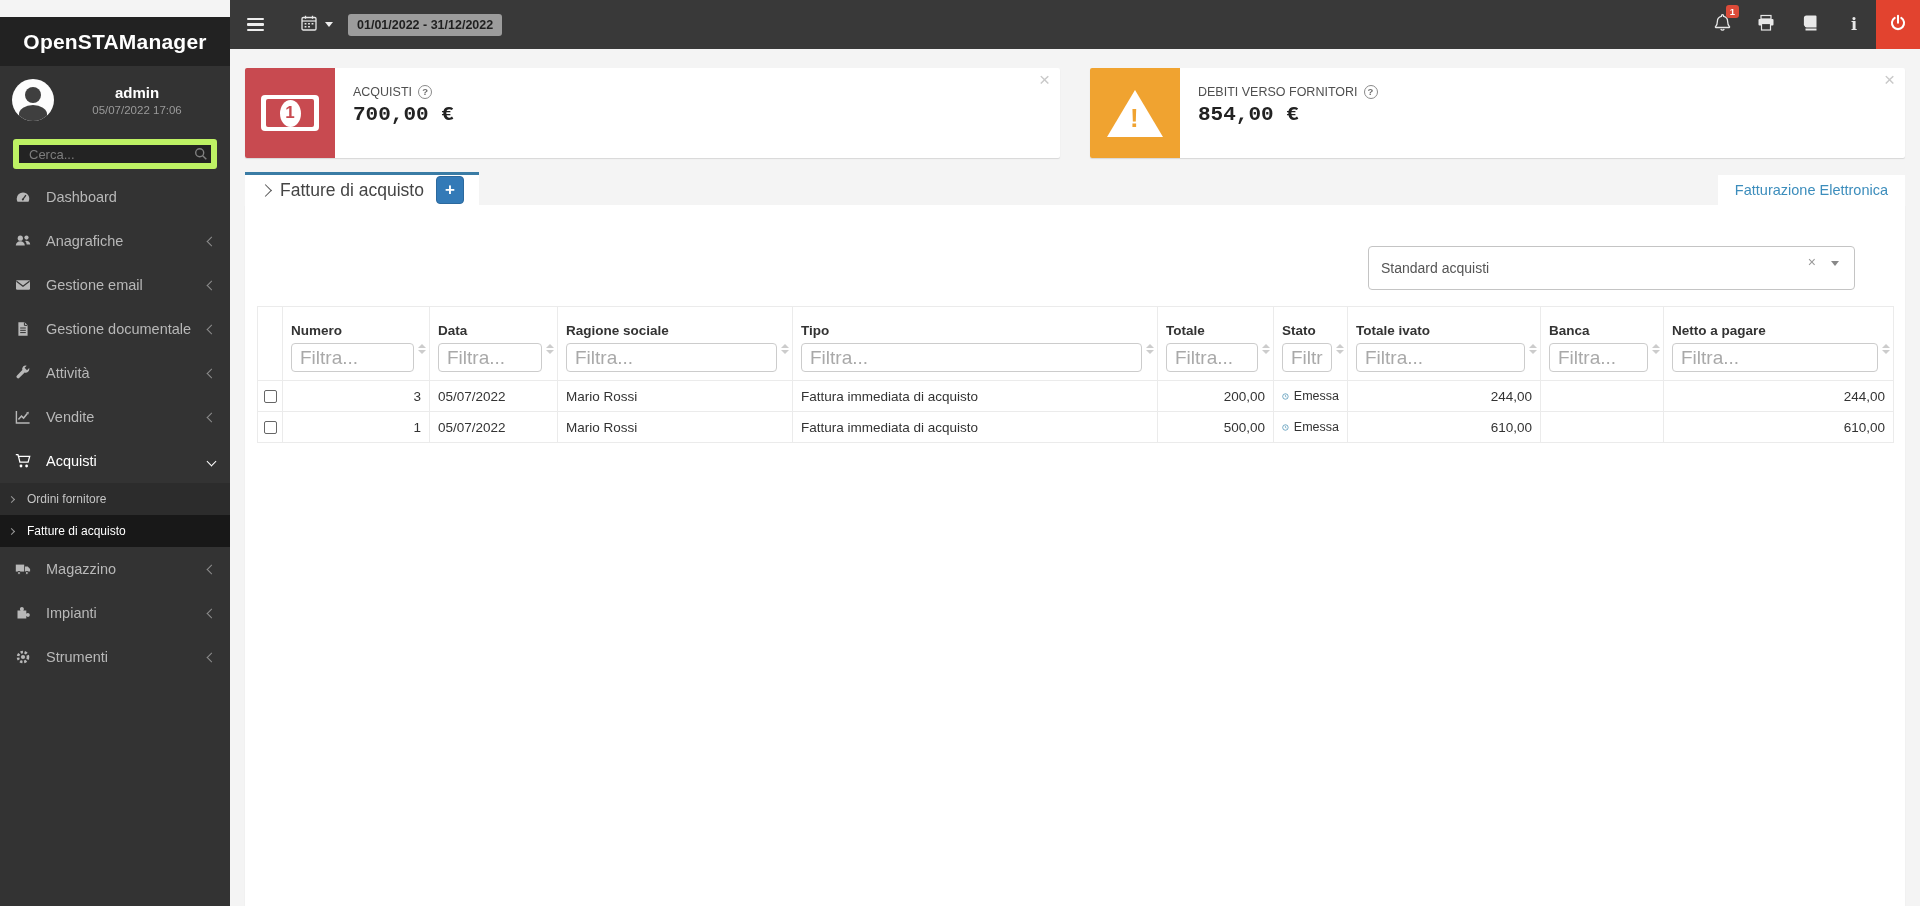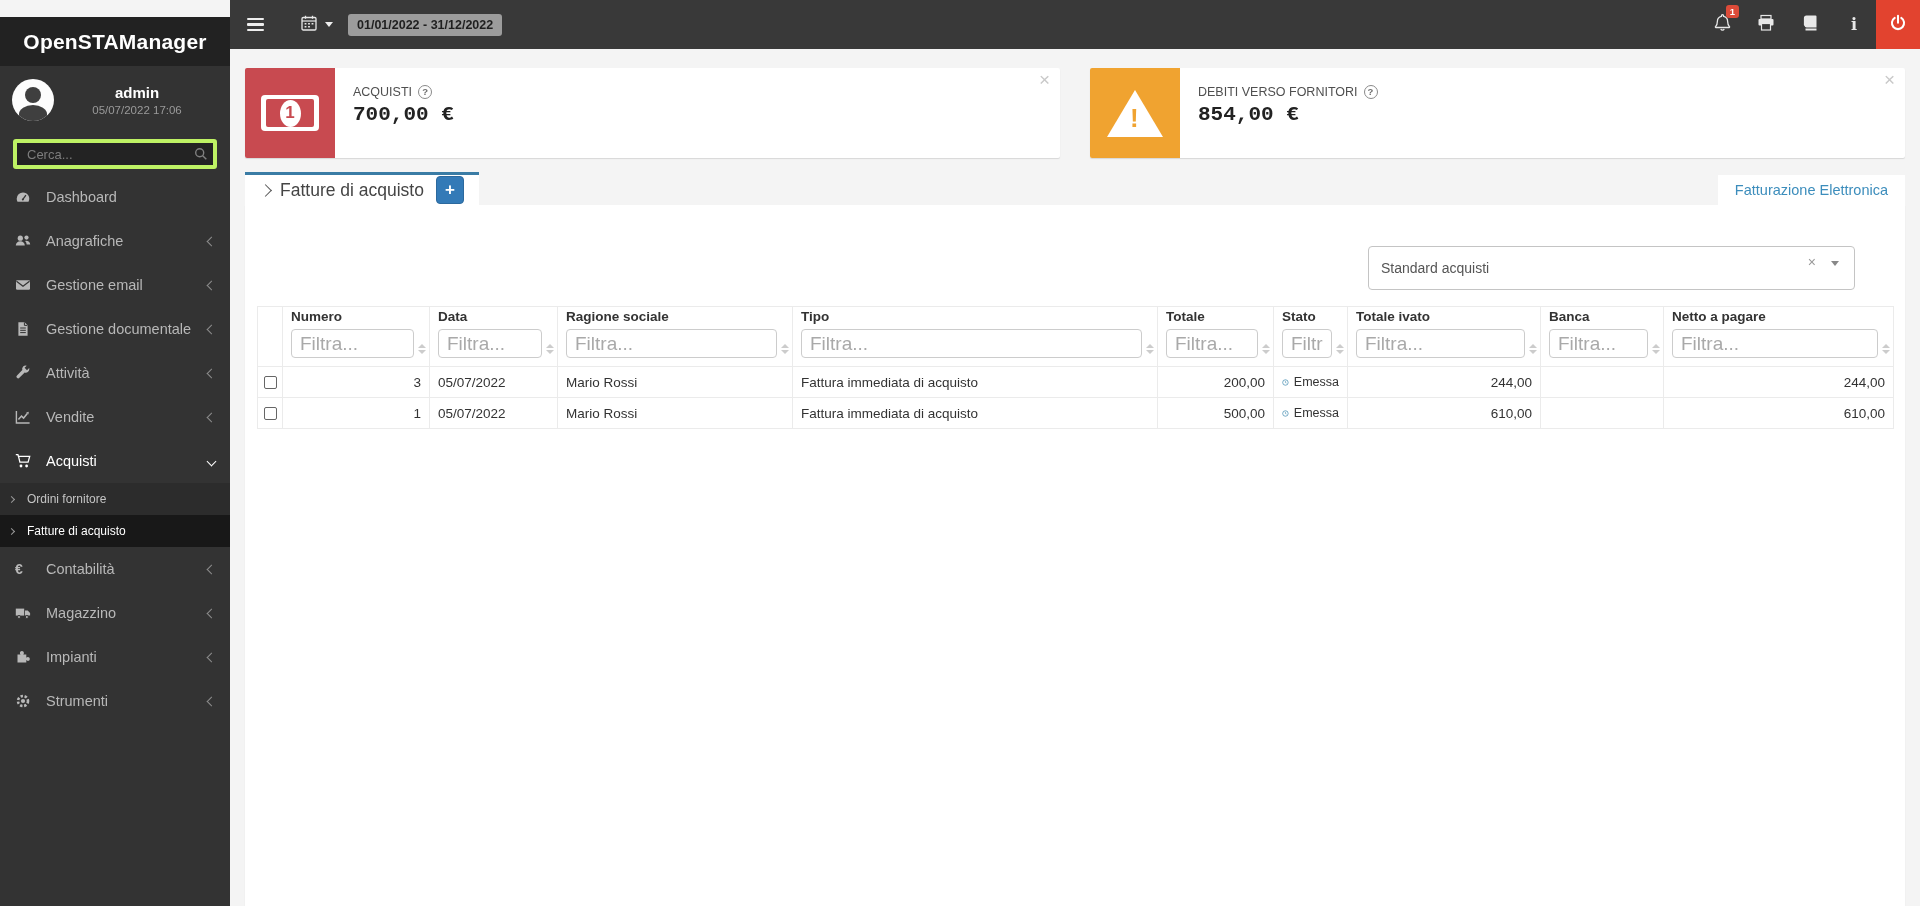--- a/index.html
+++ b/index.html
@@ -11,21 +11,21 @@
   .logo { height:49px; background:#222222; color:#fff; font-weight:bold; font-size:21px;
           line-height:49px; text-align:center; letter-spacing:.2px; cursor:pointer; }
   .user-panel { display:flex; align-items:center; padding:13px 10px 10px 12px; }
   .avatar { width:42px; height:42px; background:#fdfdfd; border-radius:50%; position:relative; flex:none; overflow:hidden; }
   .avatar::before { content:""; position:absolute; left:13px; top:8px; width:16px; height:16px; background:#3f3f3f; border-radius:50%; }
   .avatar::after  { content:""; position:absolute; left:7px; top:26px; width:28px; height:18px; background:#3f3f3f; border-radius:50% 50% 0 0; }
   .user-meta { flex:1; text-align:center; }
   .user-name { color:#fff; font-size:15px; font-weight:bold; margin-bottom:3px; }
   .user-date { color:#9a9a9a; font-size:11.5px; }
   .search-box { margin:8px 13px 6px; position:relative; }
-  .search-box input { width:100%; height:30px; background:#232323; border:4px solid #bef264; border-radius:3px;
+  .search-box input { width:100%; height:30px; background:#232323; border:6px solid #bef264; border-radius:3px;
                       color:#3b82f6; font-size:13px; padding:0 30px 0 10px; font-family:inherit; outline:none; }
   .search-box input::placeholder { color:#7d7d7d; }
   .search-glyph { position:absolute; right:9px; top:8px; }
 
   .menu { list-style:none; margin-top:6px; }
   .menu-item { height:44px; display:flex; align-items:center; padding:0 15px; color:#b8b8b8; font-size:14.5px; cursor:pointer; }
   .menu-item .mi-icon { width:22px; margin-right:9px; display:flex; align-items:center; }
   .menu-item.parent-active { color:#fff; }
   .chev { width:7px; height:7px; border-style:solid; border-color:#8d8d8d; border-width:1.5px 1.5px 0 0; margin-left:auto; }
   .chev-left  { transform:rotate(-135deg); }
@@ -91,21 +91,21 @@
   .select2 { position:absolute; top:41px; right:50px; width:487px; height:44px; border:1px solid #c4c4c4; border-radius:4px;
              display:flex; align-items:center; font-size:14px; color:#555; padding:0 60px 0 12px; cursor:pointer; background:#fff; }
   .s2-clear { position:absolute; right:38px; top:7px; color:#999; font-size:14px; cursor:pointer; }
   .s2-clear::before { content:"×"; }
   .s2-caret { position:absolute; right:15px; top:14px; width:0; height:0; border-left:4.5px solid transparent; border-right:4.5px solid transparent; border-top:5px solid #888; }
 
   
   .table-wrap { position:absolute; left:12px; top:101px; }
   table { border-collapse:collapse; table-layout:fixed; width:1636px; font-size:13.5px; color:#333; background:#fff; }
   th, td { border:1px solid #ebebeb; }
-  th { padding:2px 8px 8px; text-align:left; vertical-align:top; position:relative;margin-top:15px; }
+  th { padding:16px 8px 8px; text-align:left; vertical-align:top; position:relative;margin-top:15px; }
   .th-label { font-weight:bold; font-size:13.5px; color:#333; margin-bottom:5px; white-space:nowrap; overflow:hidden; }
   th.has-sort { padding-right:15px; }
   .filter-input { width:100%; height:29px; border:1px solid #ccc; border-radius:4px; padding:0 8px; font-size:19px;
                   color:#555; font-family:inherit; outline:none; }
   .filter-input::placeholder { color:#a9a9a9; }
   .sort { position:absolute; right:3px; top:37px; display:flex; flex-direction:column; gap:2px; }
   .sort i { display:block; width:0; height:0; border-left:4px solid transparent; border-right:4px solid transparent; }
   .sort .up { border-bottom:4.5px solid #ccc; }
   .sort .dn { border-top:4.5px solid #ccc; }
   td { padding:5px 8px; height:31px; line-height:19px; white-space:nowrap; overflow:hidden; }
@@ -219,25 +219,20 @@
       <li class="submenu-item">
         <span class="chev chev-right"></span>
         <span>Ordini fornitore</span>
       </li>
       <li class="submenu-item active">
         <span class="chev chev-right"></span>
         <span>Fatture di acquisto</span>
       </li>
     </ul>
 
-    <li class="menu-item">
-      <span class="mi-icon euro-glyph"></span>
-      <span>Contabilità</span>
-      <span class="chev chev-left"></span>
-    </li>
     <li class="menu-item">
       <span class="mi-icon">
         <svg width="16" height="16" viewBox="0 0 16 16" fill="#b8b8b8">
             <path d="M.8 3.6h8.4v7H.8z"></path>
             <path d="M10 5.6h2.7l2.4 2.3v2.7H10z"></path>
             <circle cx="4" cy="12" r="1.5" stroke="#333" stroke-width="1"></circle>
             <circle cx="11.9" cy="12" r="1.5" stroke="#333" stroke-width="1"></circle>
           </svg>
       </span>
       <span>Magazzino</span>

